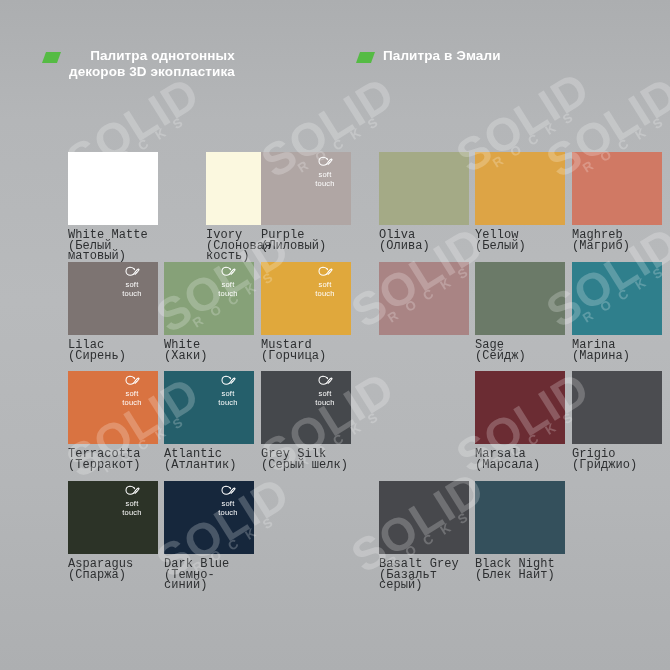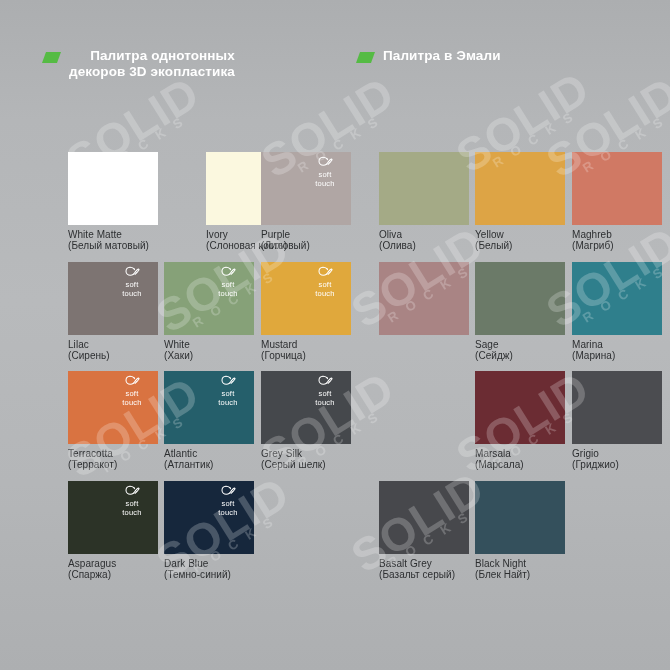--- a/index.html
+++ b/index.html
@@ -111,23 +111,24 @@
     line-height: 9px;
     letter-spacing: 0.2px;
   }
   .chip .softtouch svg {
     display: block;
     margin: 0 auto 1px auto;
   }
   .cap {
     margin-top: 5px;
     color: #2d2f31;
-    font-size: 10px;
+    font-size: 12px;
     line-height: 10.5px;
     letter-spacing: 0.05px;
+    font-family: Liberation Mono, monospace;
   }
   .cap .ru { display: block; }
 </style>
 </head>
 <body>
 
 <div id="page">
 
   <div id="grid">
       <div class="cell" style="left: 44px; top: 152px;">

